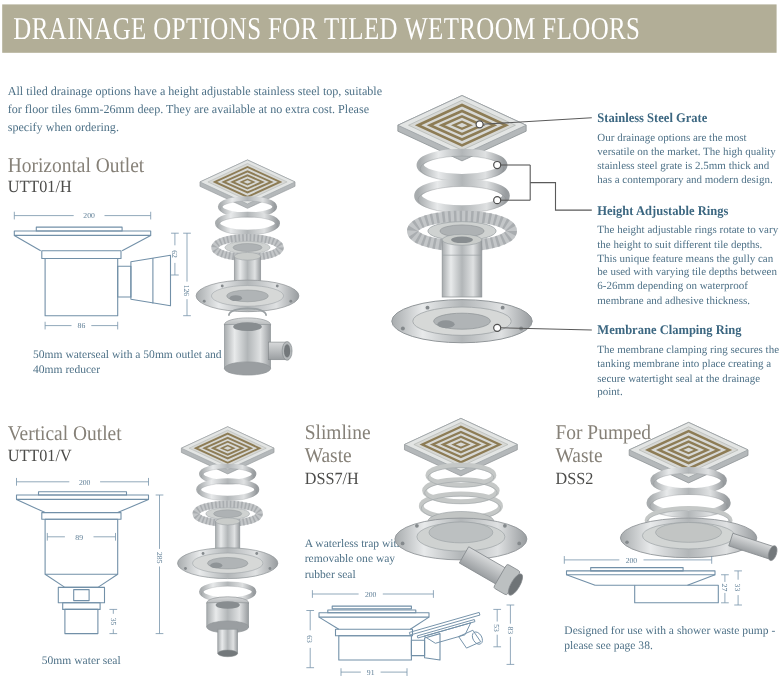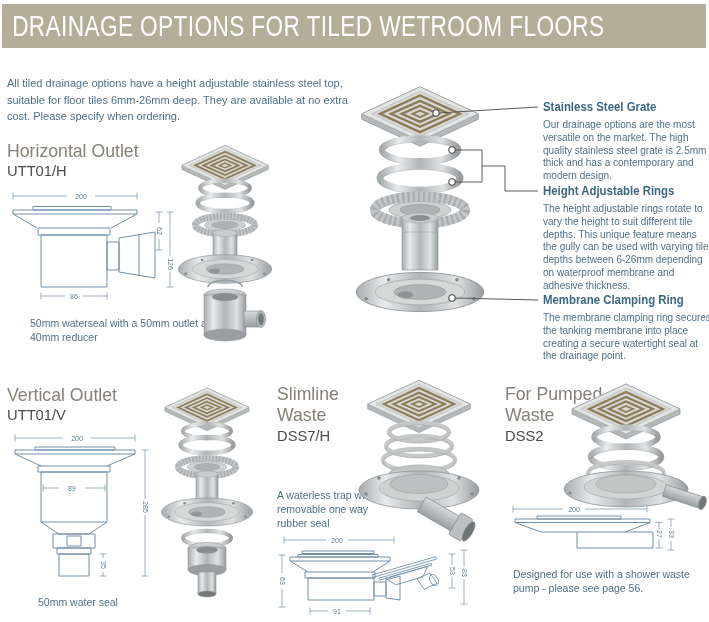--- a/index.html
+++ b/index.html
@@ -1,17 +1,17 @@
 <!DOCTYPE html>
 <html><head>
 <meta charset="utf-8">
 <style>
   html,body{margin:0;padding:0;background:#fff;}
   #page{position:relative;width:709px;height:622px;background:#fff;overflow:hidden;
-        font-family:Liberation Sans, sans-serif;}
+        font-family:Liberation Serif, serif;}
   
   .banner{position:absolute;left:2px;top:4px;right:3px;height:44px;background:#b2ae97;}
   .banner h1{margin:0;padding-left:13px;line-height:44px;color:#ffffff;font-weight:400;
              font-size:29px;letter-spacing:.5px;transform:scaleX(.78);transform-origin:left center;
              white-space:nowrap;}
   
   .intro{position:absolute;left:7px;top:64px;width:352px;font-size:11px;line-height:1.5;
          color:#4e7187;}
   .ptitle{position:absolute;margin:0;font-weight:400;font-size:19px;color:#868178;line-height:1.12;
           transform:scaleX(.93);transform-origin:left top;}
@@ -373,15 +373,15 @@
       <line x1="150.5" y1="20.5" x2="157.5" y2="20.5"></line>
         <line x1="150.5" y1="46" x2="157.5" y2="46"></line>
       <line x1="166" y1="17" x2="166" y2="25"></line>
         <line x1="166" y1="39" x2="166" y2="48"></line>
       <line x1="162.5" y1="17" x2="169.5" y2="17"></line>
         <line x1="162.5" y1="48" x2="169.5" y2="48"></line>
     </g>
     <text class="dim" transform="rotate(90 154 32)" x="154" y="34.5" text-anchor="middle">27</text>
     <text class="dim" transform="rotate(90 166 32)" x="166" y="34.5" text-anchor="middle">33</text>
   </svg>
-  <p class="caption" style="left:513px;top:556px;width:195px;">Designed for use with a shower waste pump - please see page 56.</p>
+  <p class="caption" style="left:513px;top:556px;width:195px;">Designed for use with a shower waste pump - please see page 38.</p>
 
 </div>
 
 </body></html>

